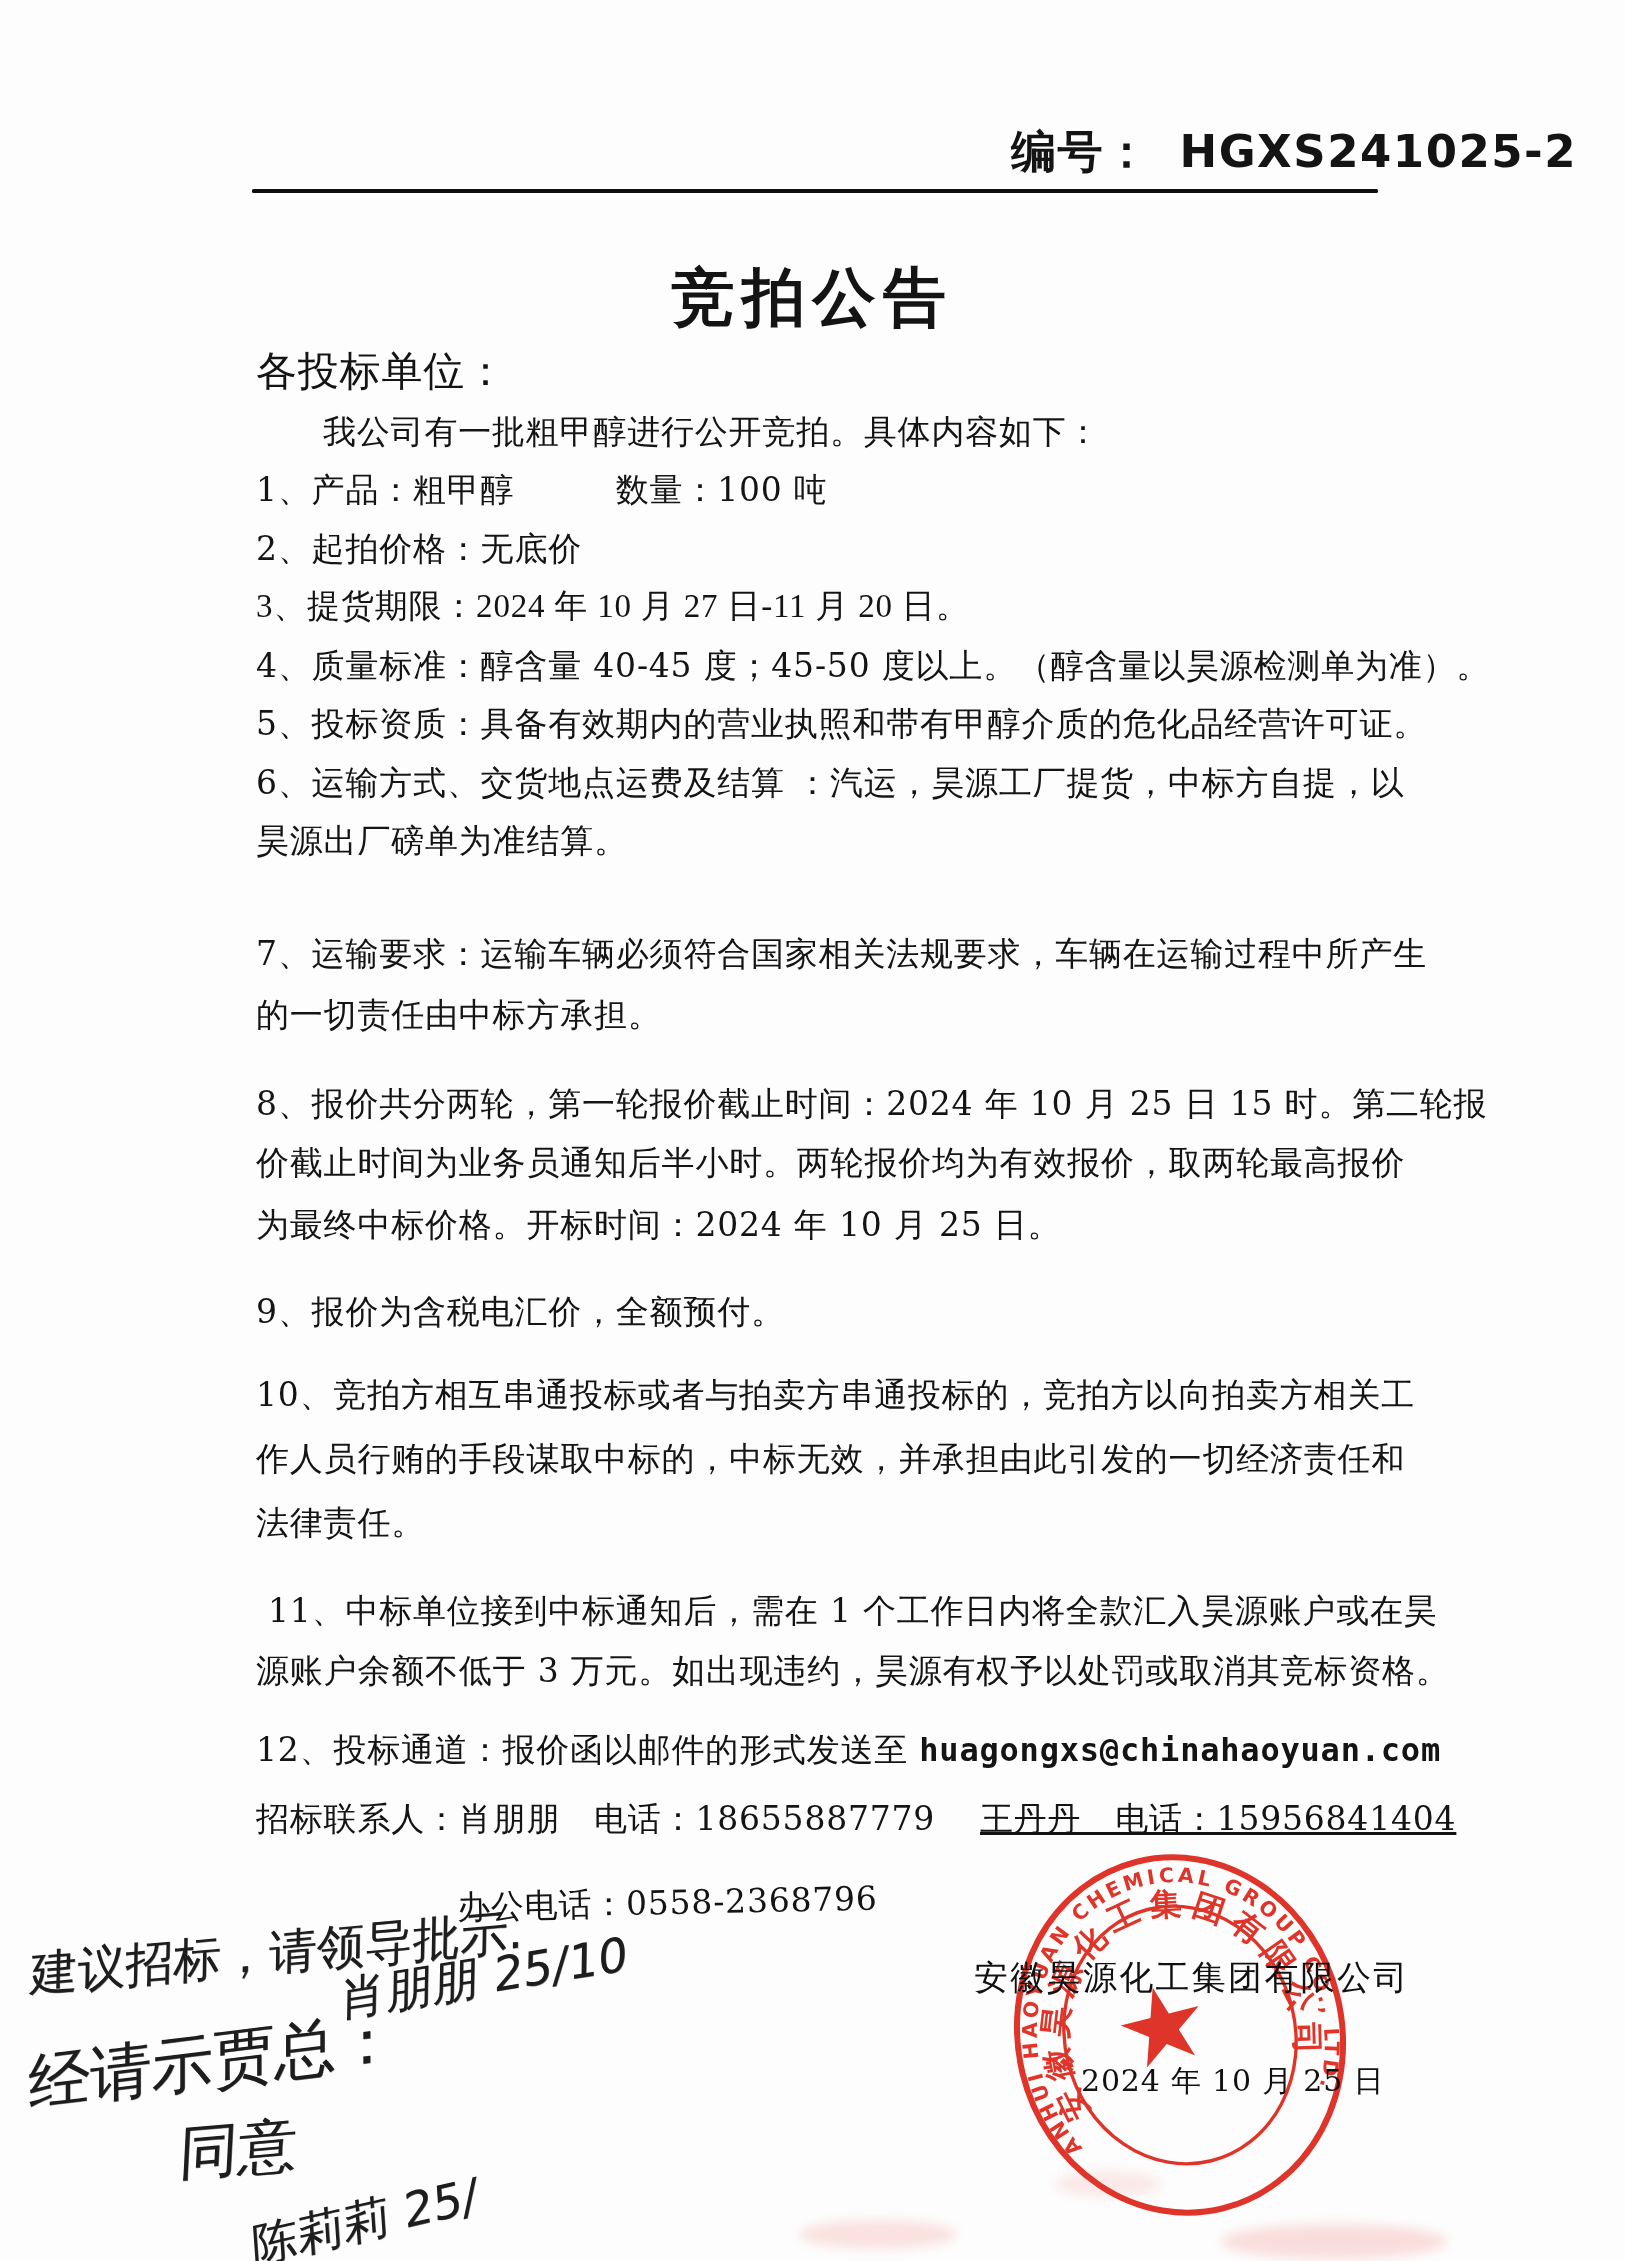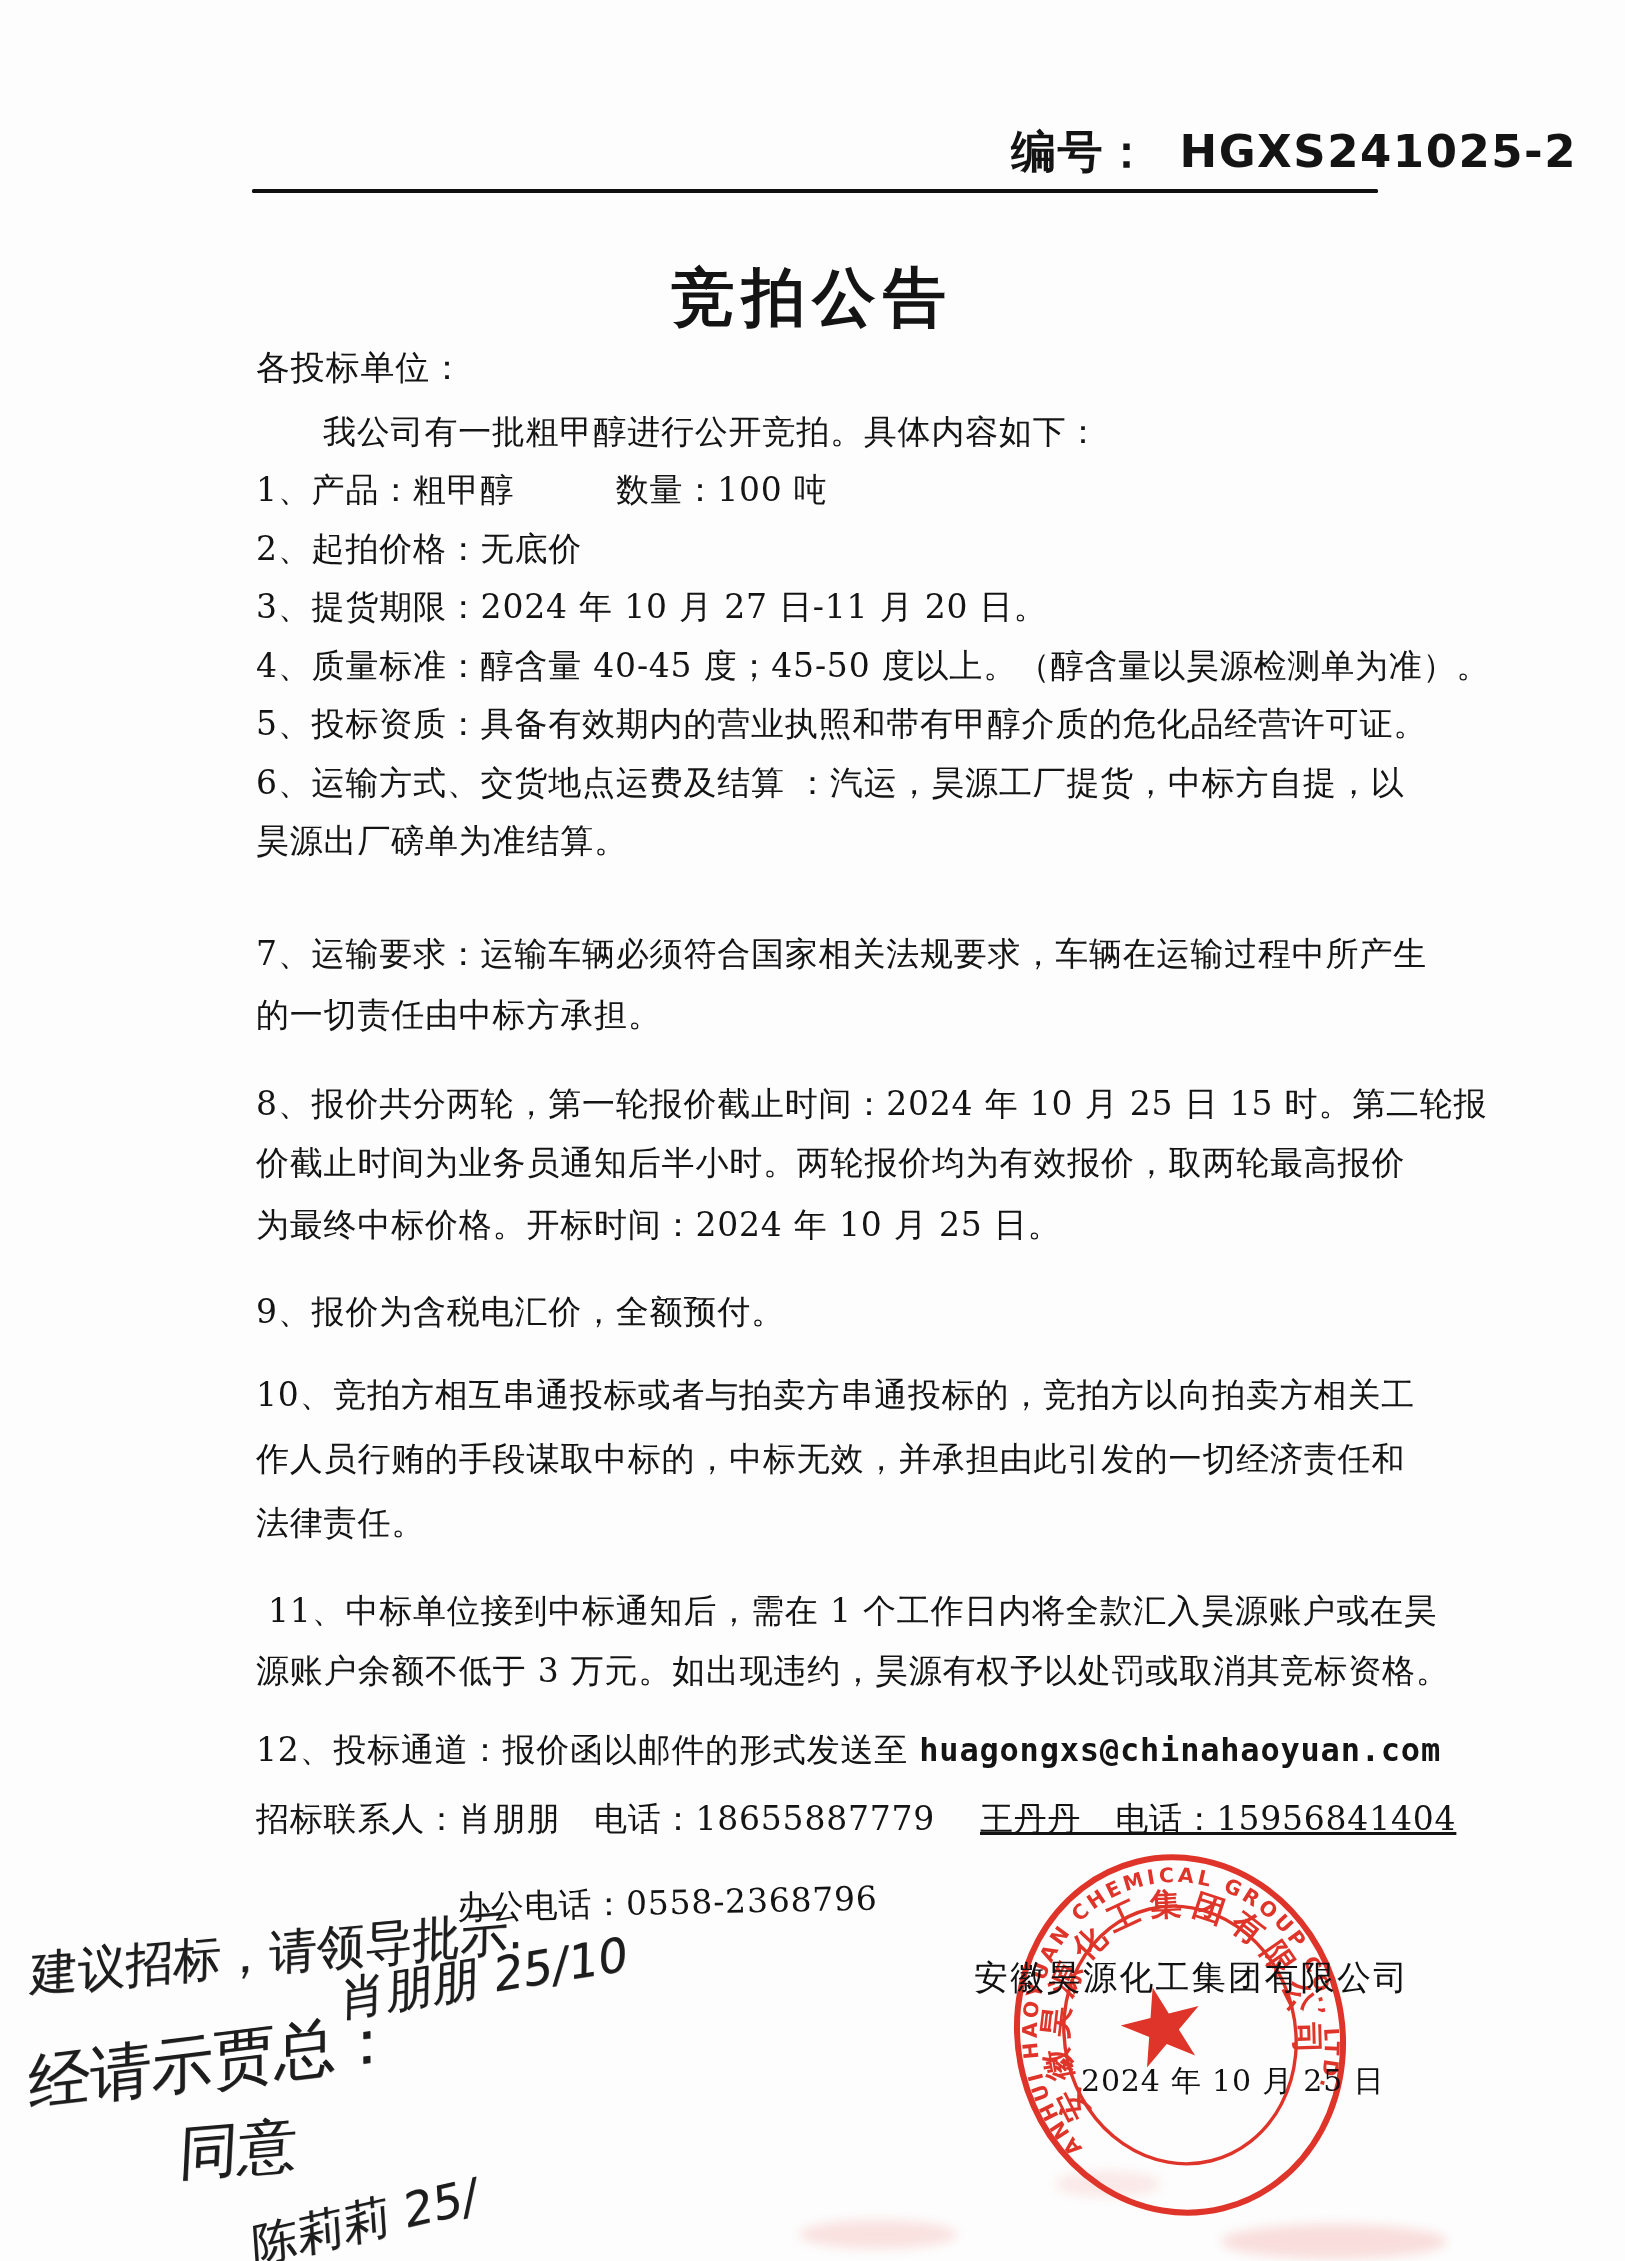--- a/index.html
+++ b/index.html
@@ -37,27 +37,27 @@
   .smudge{position:absolute;background:#e14034;border-radius:50%;filter:blur(5.3px);}
 </style>
 </head>
 <body>
 
 <div class="abs doc-code" style="left:1011px;top:122px;"><span>编号：</span><span style="margin-left:29px;">HGXS241025-2</span></div>
 <div class="head-rule"></div>
 
 <div class="doc-title">竞拍公告</div>
 
-<div class="bodyline" style="left:256px;top:348px;font-size:34px;">各投标单位：</div>
+<div class="bodyline" style="left:256px;top:348px;font-size:41px;">各投标单位：</div>
 
 <div id="body-lines">
     <div class="bodyline" style="left: 323px; top: 413px;"><span>我公司有一批粗甲醇进行公开竞拍。具体内容如下：</span></div>
     <div class="bodyline" style="left: 256px; top: 471px;"><span>1、产品：粗甲醇　　　数量：100 吨</span></div>
     <div class="bodyline" style="left: 256px; top: 530px;"><span>2、起拍价格：无底价</span></div>
-    <div class="bodyline" style="left: 256px; top: 588px;"><span>3、提货期限：2024 年 10 月 27 日-11 月 20 日。</span></div>
+    <div class="bodyline" style="left: 256px; top: 588px; font-family: Liberation Serif, serif;"><span>3、提货期限：2024 年 10 月 27 日-11 月 20 日。</span></div>
     <div class="bodyline" style="left: 256px; top: 647px;"><span>4、质量标准：醇含量 40-45 度；45-50 度以上。（醇含量以昊源检测单为准）。</span></div>
     <div class="bodyline" style="left: 256px; top: 705px;"><span>5、投标资质：具备有效期内的营业执照和带有甲醇介质的危化品经营许可证。</span></div>
     <div class="bodyline" style="left: 256px; top: 764px;"><span>6、运输方式、交货地点运费及结算 ：汽运，昊源工厂提货，中标方自提，以</span></div>
     <div class="bodyline" style="left: 256px; top: 822px;"><span>昊源出厂磅单为准结算。</span></div>
     <div class="bodyline" style="left: 256px; top: 935px;"><span>7、运输要求：运输车辆必须符合国家相关法规要求，车辆在运输过程中所产生</span></div>
     <div class="bodyline" style="left: 256px; top: 996px;"><span>的一切责任由中标方承担。</span></div>
     <div class="bodyline" style="left: 256px; top: 1085px;"><span>8、报价共分两轮，第一轮报价截止时间：2024 年 10 月 25 日 15 时。第二轮报</span></div>
     <div class="bodyline" style="left: 256px; top: 1144px;"><span>价截止时间为业务员通知后半小时。两轮报价均为有效报价，取两轮最高报价</span></div>
     <div class="bodyline" style="left: 256px; top: 1206px;"><span>为最终中标价格。开标时间：2024 年 10 月 25 日。</span></div>
     <div class="bodyline" style="left: 256px; top: 1293px;"><span>9、报价为含税电汇价，全额预付。</span></div>

